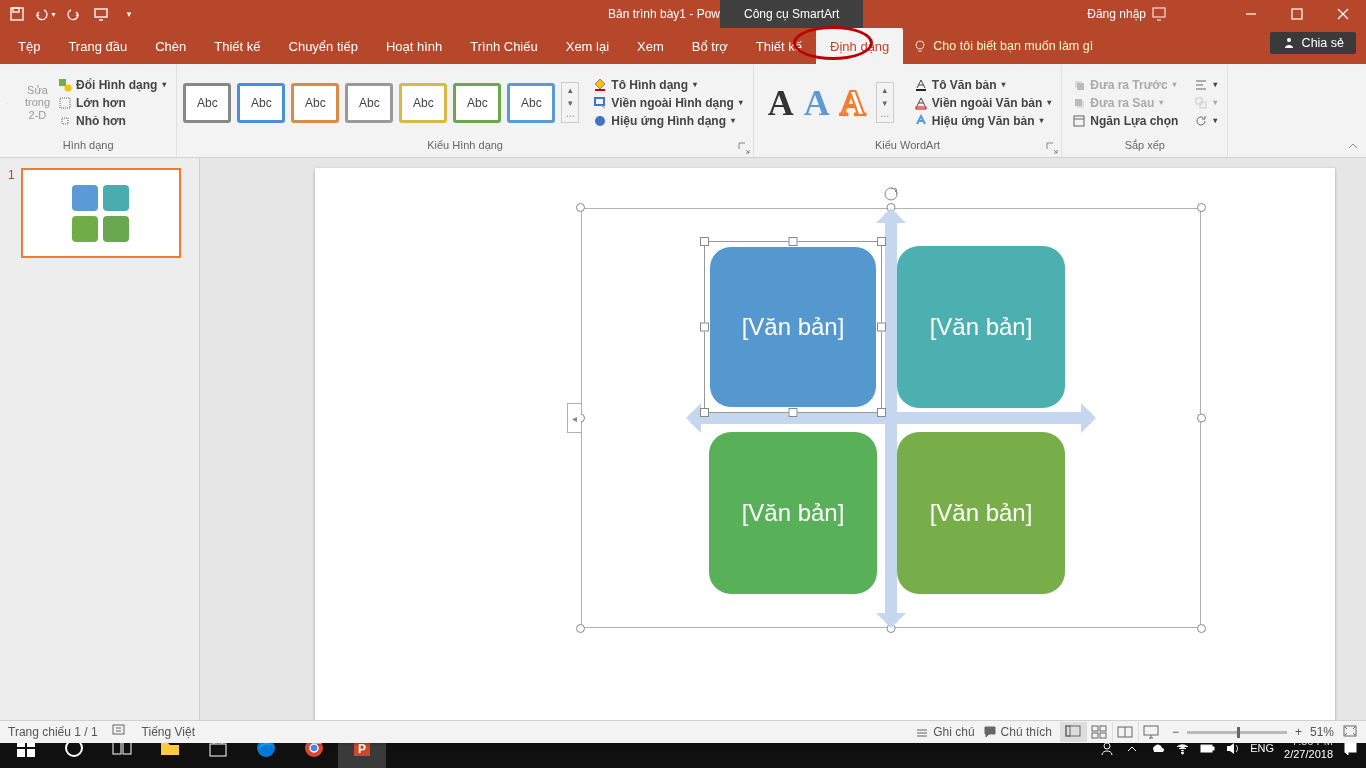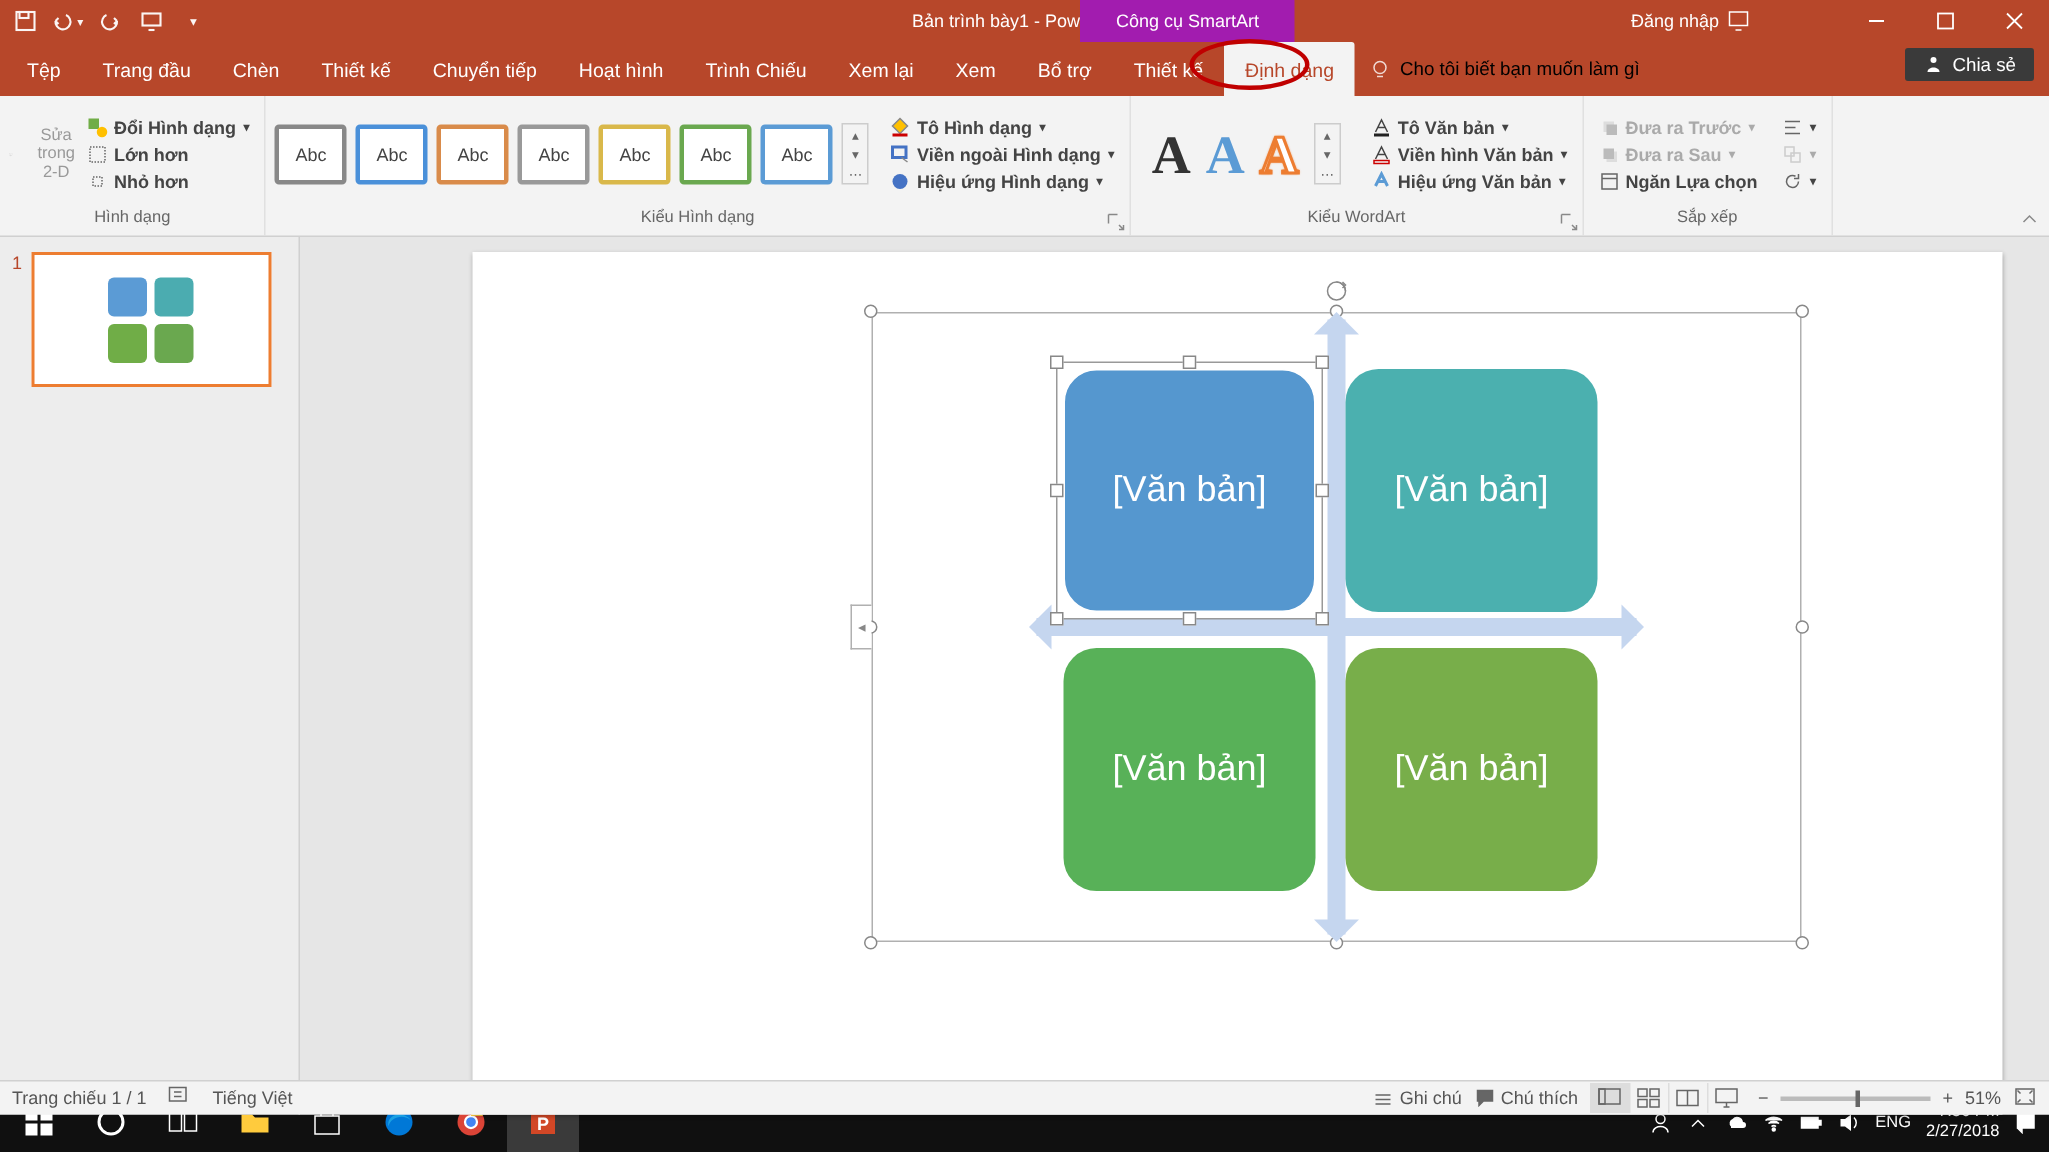--- a/index.html
+++ b/index.html
@@ -4,33 +4,33 @@
 <style>
 * { margin:0; padding:0; box-sizing:border-box; font-family:"Segoe UI",Tahoma,sans-serif; }
 body { background:#fff; overflow:hidden; width:1366px; height:768px; position:relative; }
 
 
 .titlebar { height:28px; background:#b7472a; display:flex; align-items:center; color:#fff; font-size:12px; position:relative; }
 .qat { display:flex; align-items:center; gap:2px; padding:0 4px; }
 .qat .qbtn { width:26px; height:24px; display:flex; align-items:center; justify-content:center; opacity:.95; }
 .qat .qbtn svg { width:16px; height:16px; stroke:#fff; fill:none; stroke-width:1.4; }
 .titlebar .center { position:absolute; left:0; right:0; text-align:center; pointer-events:none; }
-.titlebar .tooltab { position:absolute; left:720px; top:0; height:28px; background:#a21caf; padding:0 24px; display:flex; align-items:center; }
+.titlebar .tooltab { position:absolute; left:720px; top:0; height:28px; background:#404040; padding:0 24px; display:flex; align-items:center; }
 .win-controls { position:absolute; right:0; top:0; display:flex; height:28px; }
 .win-controls .wbtn { width:46px; display:flex; align-items:center; justify-content:center; }
 .win-controls svg { width:12px; height:12px; stroke:#fff; fill:none; stroke-width:1.2; }
 .signin { position:absolute; right:200px; top:0; height:28px; display:flex; align-items:center; gap:6px; }
 .signin svg { width:14px; height:14px; stroke:#fff; fill:none; }
 
 
 .tabrow { height:36px; background:#b7472a; display:flex; align-items:center; padding:0 4px; position:relative; }
 .tabrow .tab { padding:0 14px; height:36px; display:flex; align-items:center; color:#fff; font-size:13px; cursor:pointer; }
 .tabrow .tab.active { background:#f3f3f3; color:#b7472a; border-radius:2px 2px 0 0; }
 .tabrow .circled { position:absolute; left:793px; top:-2px; width:80px; height:34px; border:3px solid #c00000; border-radius:50%; pointer-events:none; z-index:10; }
-.tellme { display:flex; align-items:center; gap:6px; margin-left:10px; color:#000000; font-size:12.5px; }
+.tellme { display:flex; align-items:center; gap:6px; margin-left:10px; color:#fef9c3; font-size:12.5px; }
 .tellme svg { width:14px; height:14px; stroke:#fff; fill:none; opacity:.8; }
 .share { position:absolute; right:10px; top:4px; background:#3a3a3a; color:#fff; padding:4px 12px; border-radius:2px; font-size:12.5px; display:flex; align-items:center; gap:6px;}
 .share svg{width:14px;height:14px;fill:#fff;}
 
 
 .ribbon { height:94px; background:#f3f3f3; border-bottom:1px solid #d0d0d0; display:flex; }
 .group { border-right:1px solid #e0e0e0; display:flex; flex-direction:column; padding:2px 6px 0 6px; position:relative; }
 .group .body { flex:1; display:flex; align-items:center; gap:4px; }
 .group .label { text-align:center; font-size:11px; color:#666; padding-bottom:2px; height:18px; }
 .group .launcher { position:absolute; right:2px; bottom:2px; width:14px; height:14px; }
@@ -311,21 +311,21 @@
               <rect x="2" y="11" width="10" height="2" fill="#222"></rect>
             </svg>
             <span>Tô Văn bản</span>
             <span class="dd">▾</span>
           </div>
         <div class="hitem">
             <svg viewBox="0 0 14 14">
               <path d="M3 10L7 2l4 8M4.5 7h5" stroke="#444" fill="none"></path>
               <rect x="2" y="11" width="10" height="2" fill="none" stroke="#c00"></rect>
             </svg>
-            <span>Viền hình Văn bản</span>
+            <span>Viền ngoài Văn bản</span>
             <span class="dd">▾</span>
           </div>
         <div class="hitem">
             <svg viewBox="0 0 14 14">
               <path d="M3 10L7 2l4 8M4.5 7h5" stroke="#5b9bd5" fill="none" stroke-width="2"></path>
             </svg>
             <span>Hiệu ứng Văn bản</span>
             <span class="dd">▾</span>
           </div>
       </div>

